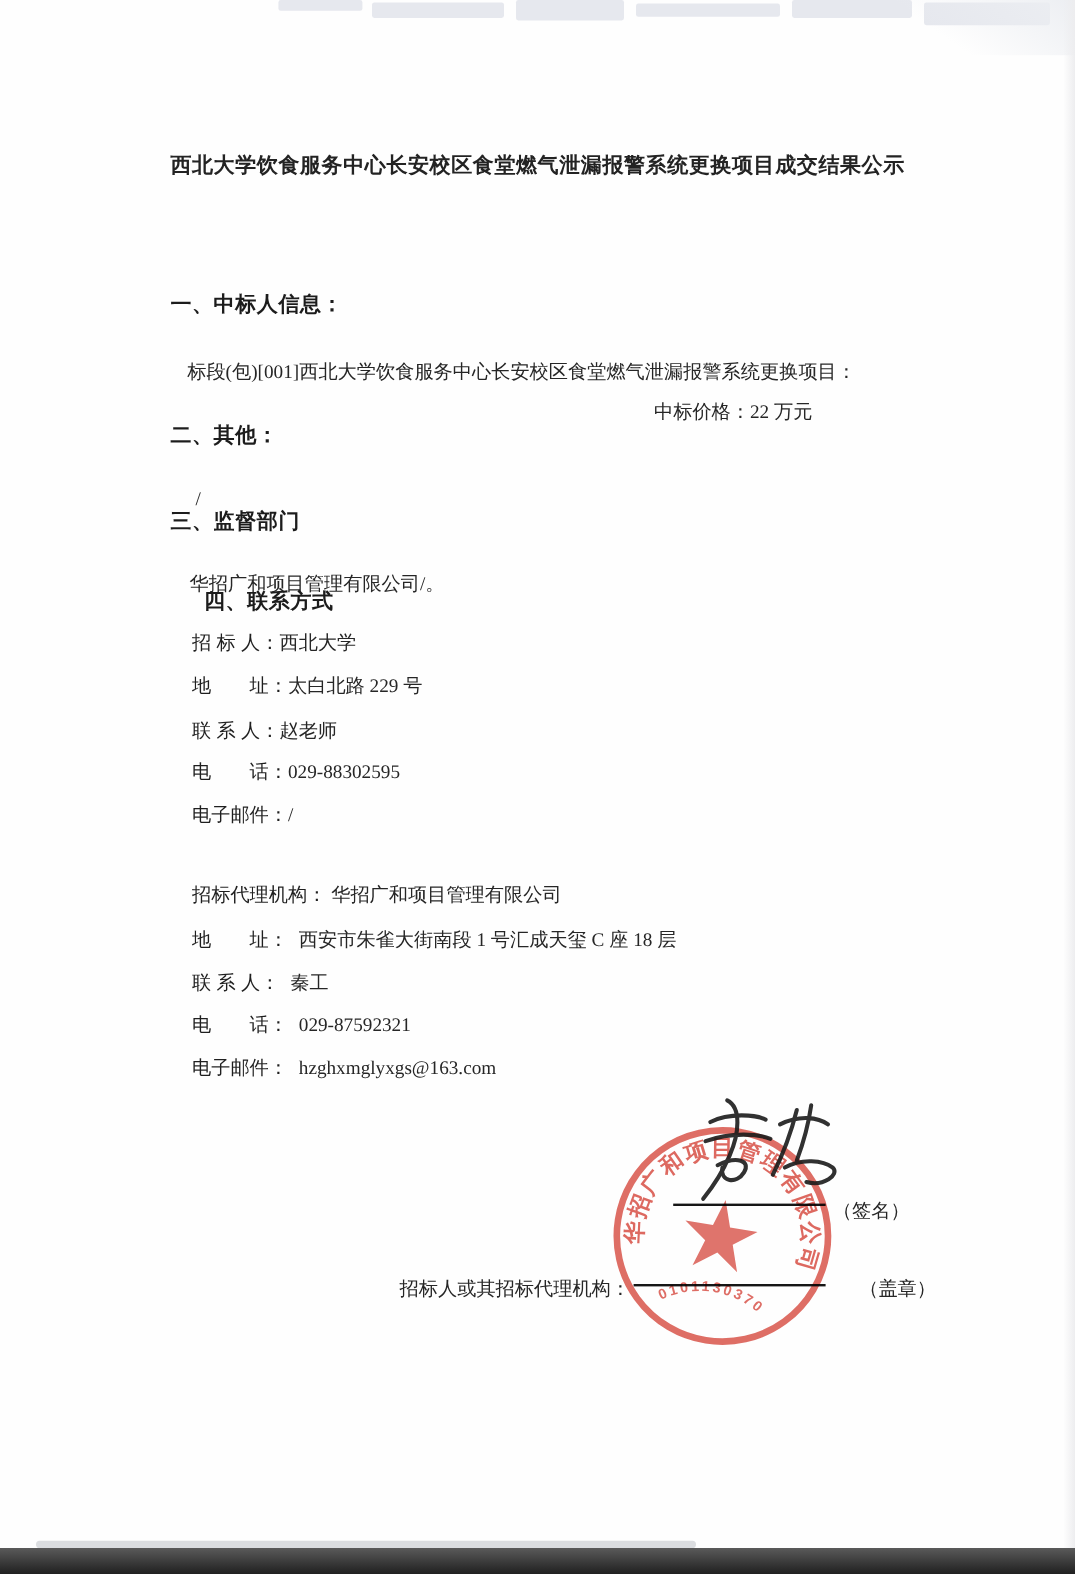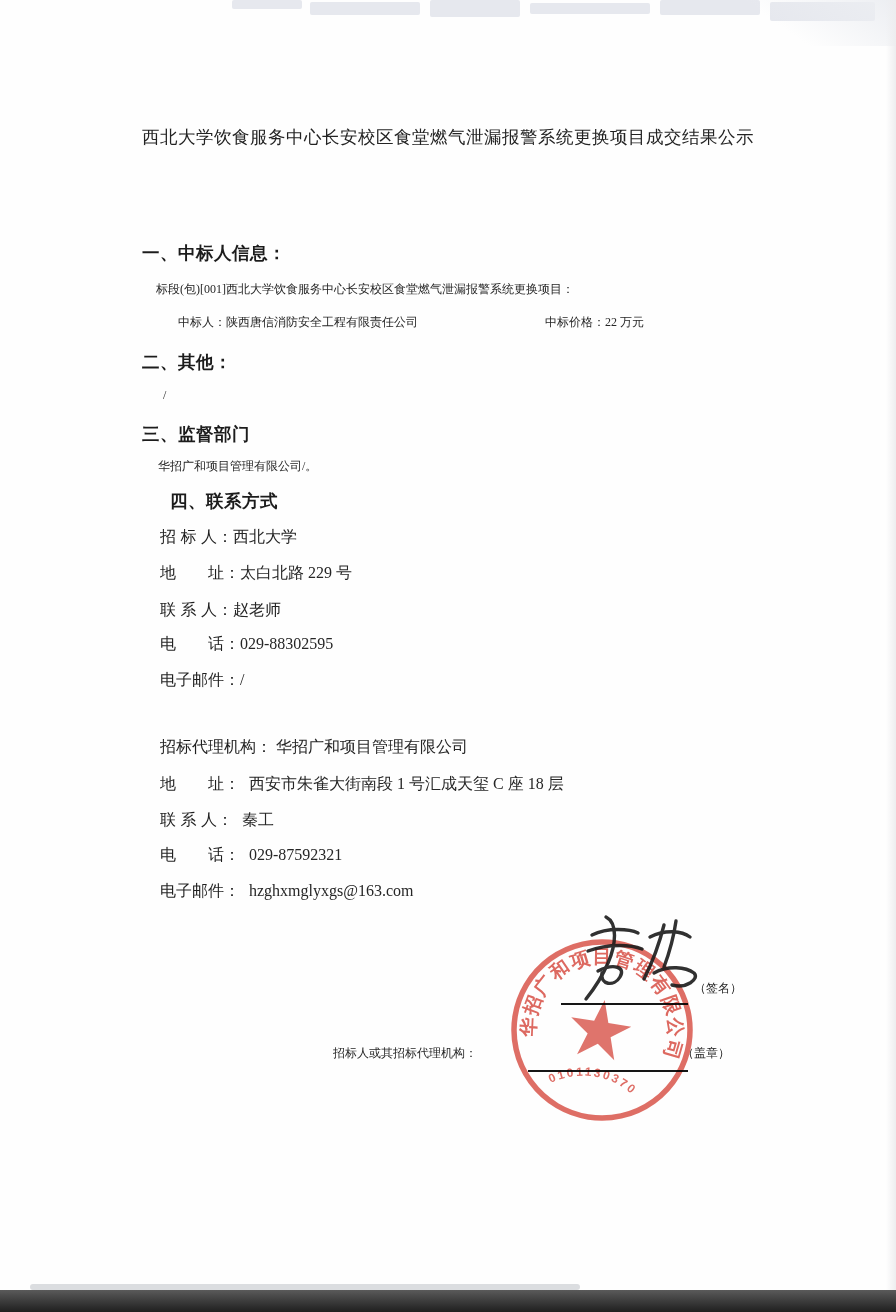--- a/index.html
+++ b/index.html
@@ -5,24 +5,24 @@
   html,body{margin:0;padding:0;background:#ffffff;}
   .page{
     position:relative;
     width:896px;height:1312px;
     background:#fefefe;
     overflow:hidden;
     font-family:"Liberation Serif","DejaVu Serif",serif;
     color:#232323;
   }
   .line{position:absolute;white-space:pre;font-size:16px;line-height:1.25;}
-  .title1{left:0;right:0;text-align:center;font-size:17.5px;font-weight:400;letter-spacing:.5px;}
+  .title1{left:0;right:0;text-align:center;font-size:17.5px;font-weight:700;letter-spacing:.5px;}
   .title2{left:0;right:0;text-align:center;font-size:17.5px;font-weight:700;}
   .hd{font-family:"Liberation Sans","DejaVu Sans",sans-serif;font-weight:700;font-size:17.5px;letter-spacing:.5px;color:#1c1c1c;}
-  .body-txt{font-size:12px;color:#262626;}
+  .body-txt{font-size:16px;color:#262626;margin-top:19px;}
   .lbl{font-family:"Liberation Sans","DejaVu Sans",sans-serif;color:#1f1f1f;}
   .val{font-family:"Liberation Serif","DejaVu Serif",serif;color:#262626;}
   .agency-sub .val{margin-left:9px;}
   .underline{position:absolute;border-bottom:2px solid #161616;height:0;}
   .scan-top-artifact{position:absolute;background:#e6e8ee;border-radius:2px;}
   .scan-bottom-band{
     position:absolute;left:0;right:0;top:1290px;height:22px;
     background:linear-gradient(#5a5a5a,#1f1f1f);
   }
   .scan-bottom-streak{position:absolute;left:30px;top:1284px;width:550px;height:6px;background:#9aa0a8;opacity:.35;border-radius:3px;}
@@ -44,21 +44,20 @@
     <div class="scan-top-artifact" style="left:660px;top:0;width:100px;height:15px;"></div>
     <div class="scan-top-artifact" style="left:770px;top:2px;width:105px;height:19px;"></div>
   </div>
   <div class="scan-corner-tint"></div>
   <div class="scan-right-tint"></div>
 
   <div class="line title1" style="top:127px;">西北大学饮食服务中心长安校区食堂燃气泄漏报警系统更换项目成交结果公示</div>
 
   <div class="line hd" style="left:142px;top:243px;">一、中标人信息：</div>
   <div class="line body-txt" style="left:156px;top:282px;">标段(包)[001]西北大学饮食服务中心长安校区食堂燃气泄漏报警系统更换项目：</div>
-  <div class="line body-txt" style="left:178px;top:315px;"><span class="val">中标人：</span><span class="val">陕西唐信消防安全工程有限责任公司</span></div>
   <div class="line body-txt" style="left:545px;top:315px;"><span class="val">中标价格：</span><span class="val">22 万元</span></div>
 
   <div class="line hd" style="left:142px;top:352px;">二、其他：</div>
   <div class="line body-txt" style="left:163px;top:388px;">/</div>
 
   <div class="line hd" style="left:142px;top:424px;">三、监督部门</div>
   <div class="line body-txt" style="left:158px;top:459px;">华招广和项目管理有限公司/。</div>
 
   <div class="line hd" style="left:142px;top:491px;margin-left:28px;">四、联系方式</div>
 
@@ -72,21 +71,21 @@
   <div class="line agency-sub" style="left:160px;top:774px;"><span class="lbl">地　　址：</span><span class="val">西安市朱雀大街南段 1 号汇成天玺 C 座 18 层</span></div>
   <div class="line agency-sub" style="left:160px;top:810px;"><span class="lbl">联 系 人：</span><span class="val">秦工</span></div>
   <div class="line agency-sub" style="left:160px;top:845px;"><span class="lbl">电　　话：</span><span class="val">029-87592321</span></div>
   <div class="line agency-sub" style="left:160px;top:881px;"><span class="lbl">电子邮件：</span><span class="val">hzghxmglyxgs@163.com</span></div>
 
   <div class="underline" style="left:561px;top:1003px;width:127px;"></div>
   <div class="line body-txt" style="left:694px;top:981px;">（签名）</div>
 
   <div class="line body-txt" style="left:333px;top:1046px;">招标人或其招标代理机构：</div>
   <div class="underline" style="left:528px;top:1070px;width:160px;"></div>
-  <div class="line body-txt" style="left:682px;top:1046px;">（盖章）</div>
+  <div class="line body-txt" style="left:716px;top:1046px;">（盖章）</div>
 
   <svg class="stamp-svg" width="240" height="240" viewBox="0 0 240 240">
     <g transform="rotate(9 120 120)" fill="none">
       <circle cx="120" cy="120" r="88" stroke="#d6453b" stroke-width="5.5" opacity="0.85"></circle>
       <path id="arcCompany" d="M 55.3 137.3 A 67 67 0 1 1 184.7 137.3" fill="none"></path>
       <text fill="#d6453b" opacity="0.88" style="font-family:'Liberation Serif','DejaVu Serif',serif;font-weight:700;font-size:19px;letter-spacing:1.5px;">
         <textPath href="#arcCompany" startOffset="0">华招广和项目管理有限公司</textPath>
       </text>
       <polygon transform="translate(118,122)" points="0,-32 7.2,-9.9 30.4,-9.9 11.6,3.8 18.8,25.9 0,12.2 -18.8,25.9 -11.6,3.8 -30.4,-9.9 -7.2,-9.9" fill="#d6453b" opacity="0.82"></polygon>
       <path id="arcSerial" d="M 77.6 180.6 A 74 74 0 0 1 162.4 180.6" fill="none"></path>

